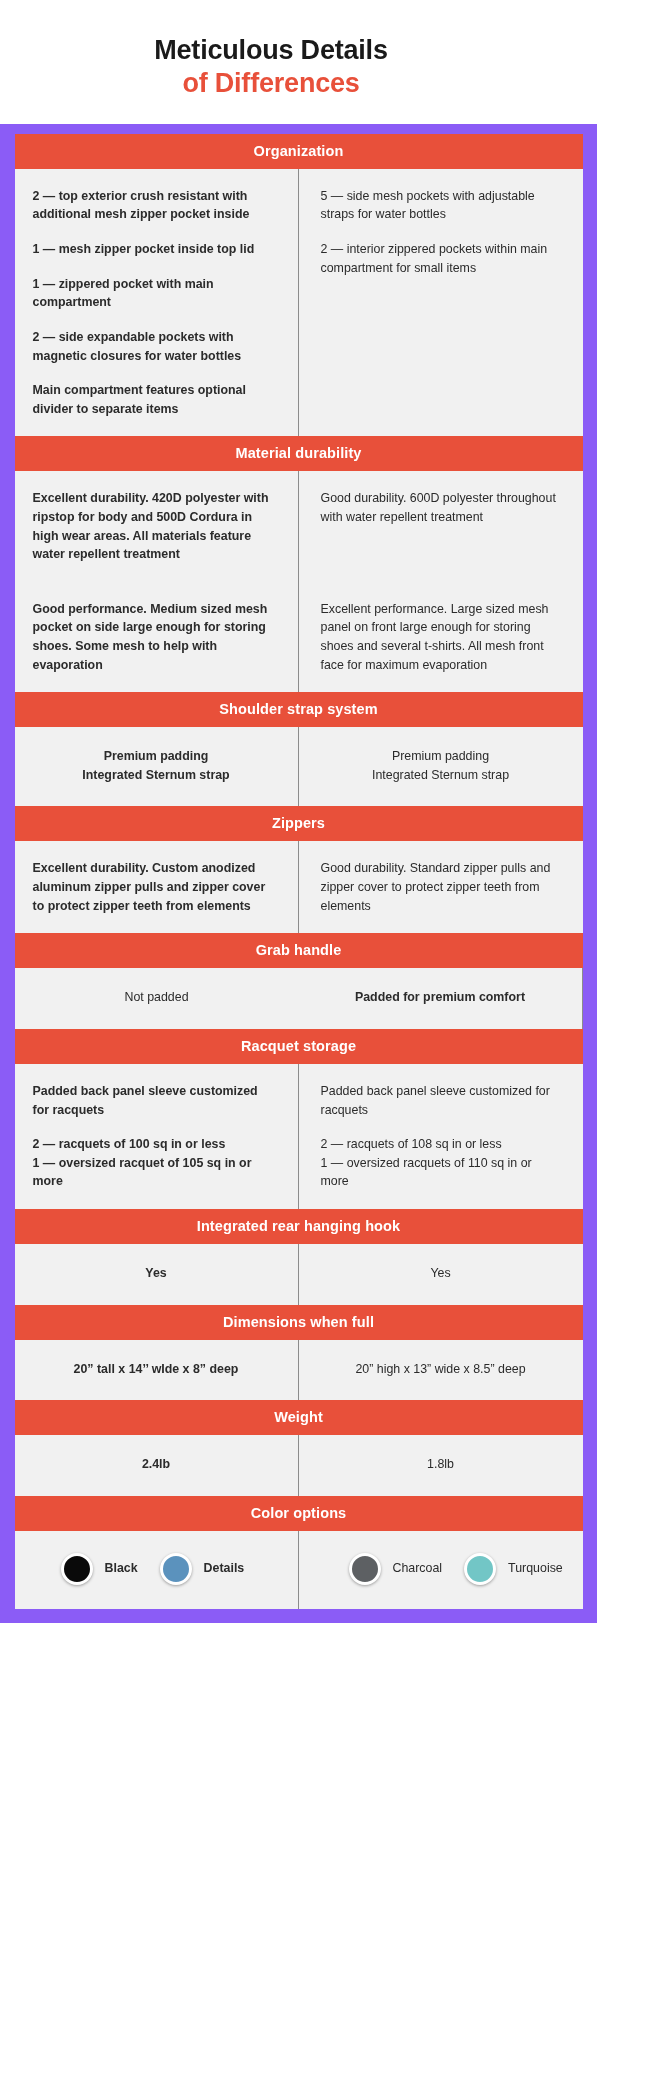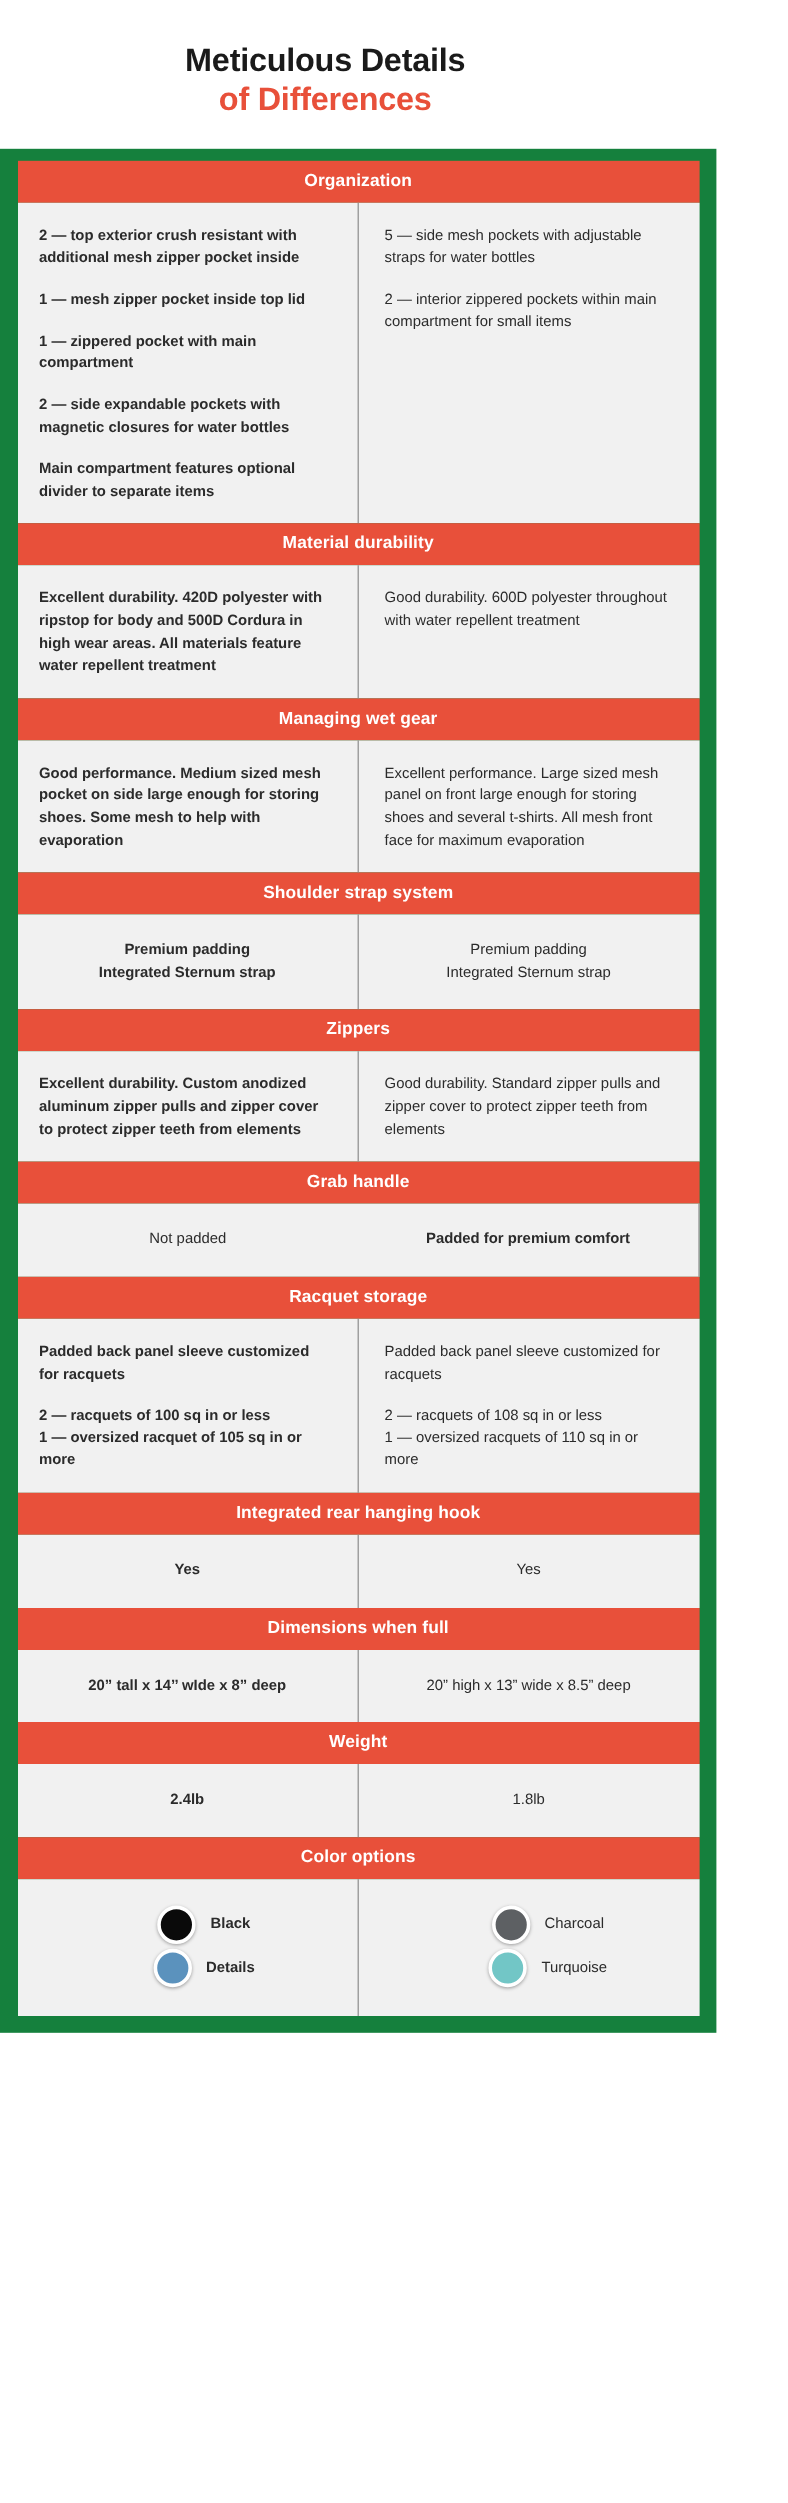--- a/index.html
+++ b/index.html
@@ -38,21 +38,21 @@
     font-weight: bold;
     color: #e8503a;
     letter-spacing: -0.2px;
     line-height: 1.22;
   }
 
   
   .table-wrap {
     margin: 0 auto;
     width: 597px;
-    background: #15803d;
+    background: #8b5cf6;
     box-sizing: border-box;
     padding: 10px 0 14px 0;
   }
 
   .section {
     width: 100%;
   }
 
   .section-header {
     background: #e8503a;
@@ -106,23 +106,23 @@
   }
 
   .section-body.short .col {
     padding-top: 20px;
     padding-bottom: 22px;
   }
 
   
   .swatch-list {
     display: flex;
-    flex-direction: column;
-    gap: 4px;
-    align-items: center;
+    flex-direction: row;
+    gap: 22px;
+    align-items: flex-end;
     padding-left: 28px;
   }
   .swatch-row {
     display: flex;
     align-items: center;
     gap: 12px;
   }
   .swatch-dot {
     width: 26px;
     height: 26px;
@@ -172,21 +172,20 @@
         <div class="section-body">
           <div class="col left">
             <p class="cell-para nowrap-pre">Excellent durability. 420D polyester with ripstop for body and 500D Cordura in high wear areas. All materials feature water repellent treatment</p>
           </div>
           <div class="col right">
             <p class="cell-para nowrap-pre">Good durability. 600D polyester throughout with water repellent treatment</p>
           </div>
         </div>
       </div>
       <div class="section">
-        <div class="section-header">Managing wet gear</div>
         <div class="section-body">
           <div class="col left">
             <p class="cell-para nowrap-pre">Good performance. Medium sized mesh pocket on side large enough for storing shoes. Some mesh to help with evaporation</p>
           </div>
           <div class="col right">
             <p class="cell-para nowrap-pre">Excellent performance. Large sized mesh panel on front large enough for storing shoes and several t-shirts. All mesh front face for maximum evaporation</p>
           </div>
         </div>
       </div>
       <div class="section">

